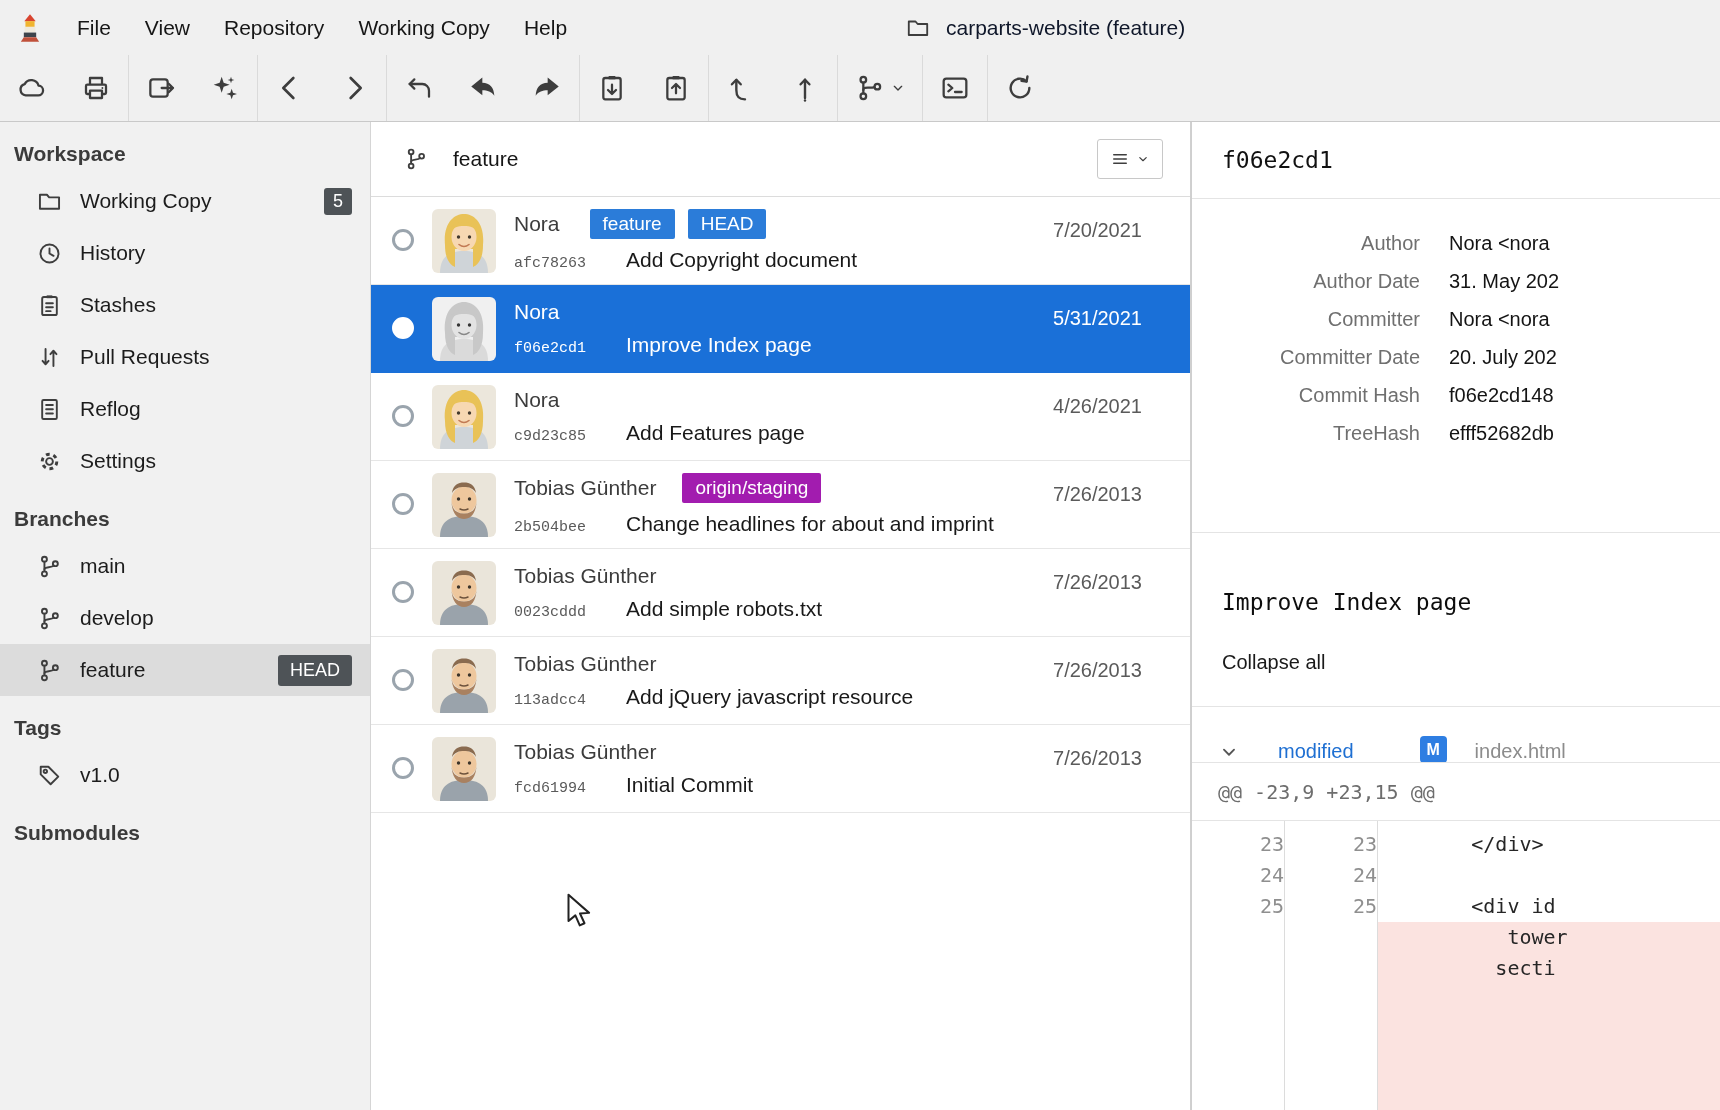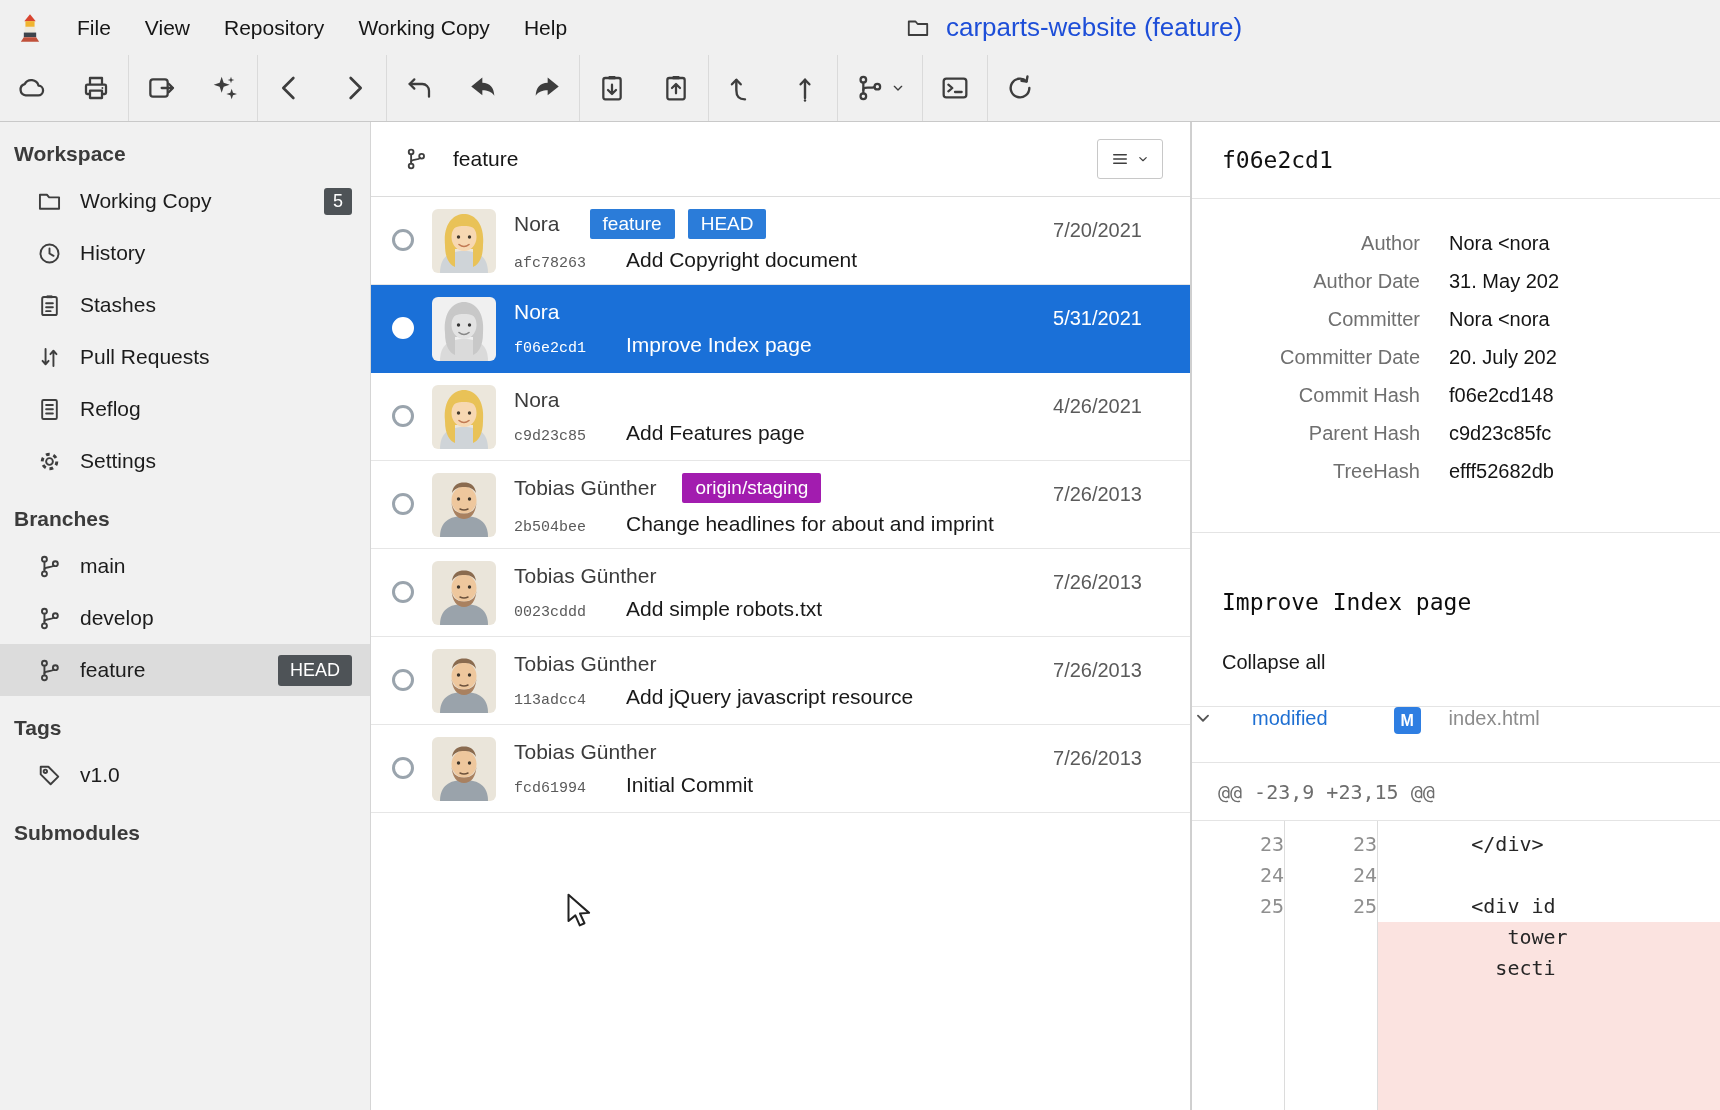--- a/index.html
+++ b/index.html
@@ -6,21 +6,21 @@
   .screen{position:relative;width:1720px;height:1110px;background:#f0f0f0;
     font-family:"Liberation Sans",sans-serif;overflow:hidden;color:#1c1c1c}
   svg{display:block}
   .mono{font-family:"DejaVu Sans Mono",monospace}
 
   
   .menubar{position:absolute;left:0;top:0;width:100%;height:55px;background:#f0f0f0;
     border-bottom:1px solid #e2e2e2;display:flex;align-items:center}
   .app-icon{margin:0 14px 0 14px}
   .menu-item{padding:0 17px;font-size:21px;color:#161616;height:100%;display:flex;align-items:center;cursor:default}
-  .title-group{position:absolute;left:905px;top:0;height:55px;display:flex;align-items:center;gap:15px;font-size:26px;color:#1d4ed8}
+  .title-group{position:absolute;left:905px;top:0;height:55px;display:flex;align-items:center;gap:15px;font-size:21px;color:#0f172a}
   .title-group svg{color:#3d3d3d}
 
   
   .toolbar{position:absolute;left:0;top:55px;width:100%;height:66px;background:#f0f0f0;
     border-bottom:1px solid #c9c9c9;display:flex;align-items:center}
   .tbtn{width:64px;height:56px;display:flex;align-items:center;justify-content:center;color:#3d3d3d}
   .tbtn svg{width:32px;height:32px}
   .tbtn.wide{width:84px;gap:4px}
   .tbtn .dd{width:16px;height:16px}
   .tsep{width:1px;height:66px;background:#dadada}
@@ -69,21 +69,21 @@
   .detail{position:absolute;left:1191px;top:122px;width:529px;bottom:0;background:#fff;border-left:1px solid #cfcfcf;overflow:hidden}
   .d-header{position:absolute;top:0;left:0;right:0;height:76px;border-bottom:1px solid #e4e4e4;display:flex;align-items:center;
     padding-left:30px;font-family:"DejaVu Sans Mono",monospace;font-size:23px;color:#111}
   .d-fields{position:absolute;top:77px;left:0;right:0;height:333px;padding-top:25px}
   .f-row{display:flex;height:38px;align-items:center}
   .f-label{width:228px;text-align:right;color:#6f6f6f;font-size:20px;flex:none}
   .f-value{margin-left:29px;font-size:20px;color:#141414;white-space:nowrap}
   .d-msg{position:absolute;top:410px;left:0;right:0;height:174px;border-top:1px solid #e4e4e4;padding:0 30px;box-sizing:border-box}
   .msg-text{margin-top:56px;font-family:"DejaVu Sans Mono",monospace;font-size:23px;color:#0d0d0d}
   .collapse{margin-top:36px;font-size:20px;color:#1a1a1a;display:inline-block}
-  .d-file{position:absolute;top:584px;left:0;right:0;height:56px;border-top:1px solid #e4e4e4;display:flex;align-items:flex-start;}
+  .d-file{position:absolute;top:584px;left:0;right:0;height:56px;border-top:1px solid #e4e4e4;display:flex;align-items:flex-end;padding-left:26px}
   .d-file .chev{width:22px;height:22px;color:#555}
   .f-status{margin-left:38px;font-size:20px;color:#1e6fd2}
   .m-badge{margin-left:66px;width:27px;height:27px;border-radius:4px;background:#2e7ee2;color:#fff;font-size:16px;font-weight:bold;
     display:flex;align-items:center;justify-content:center;flex:none}
   .f-name{margin-left:28px;font-size:20px;color:#8c8c8c}
   .d-hunk{position:absolute;top:640px;left:0;right:0;height:58px;border-top:1px solid #e4e4e4;display:flex;align-items:center;
     padding-left:26px;font-family:"DejaVu Sans Mono",monospace;font-size:20px;color:#6d6d6d}
   .d-diff{position:absolute;top:698px;left:0;right:0;bottom:0;border-top:1px solid #e4e4e4;display:flex;flex-direction:column;
     font-family:"DejaVu Sans Mono",monospace;font-size:20px}
   .diff-row{display:grid;grid-template-columns:93px 93px 1fr;height:31px;line-height:31px;flex:none}
@@ -602,24 +602,20 @@
         </div>
       <div class="f-row">
           <span class="f-label">Committer Date</span>
           <span class="f-value">20. July 202</span>
         </div>
       <div class="f-row">
           <span class="f-label">Commit Hash</span>
           <span class="f-value">f06e2cd148</span>
         </div>
       <div class="f-row">
-          <span class="f-label">Parent Hash</span>
-          <span class="f-value">c9d23c85fc</span>
-        </div>
-      <div class="f-row">
           <span class="f-label">TreeHash</span>
           <span class="f-value">efff52682db</span>
         </div>
     </div>
 
     <div class="d-msg">
       <div class="msg-text">Improve Index page</div>
       <span class="collapse">Collapse all</span>
     </div>
 

